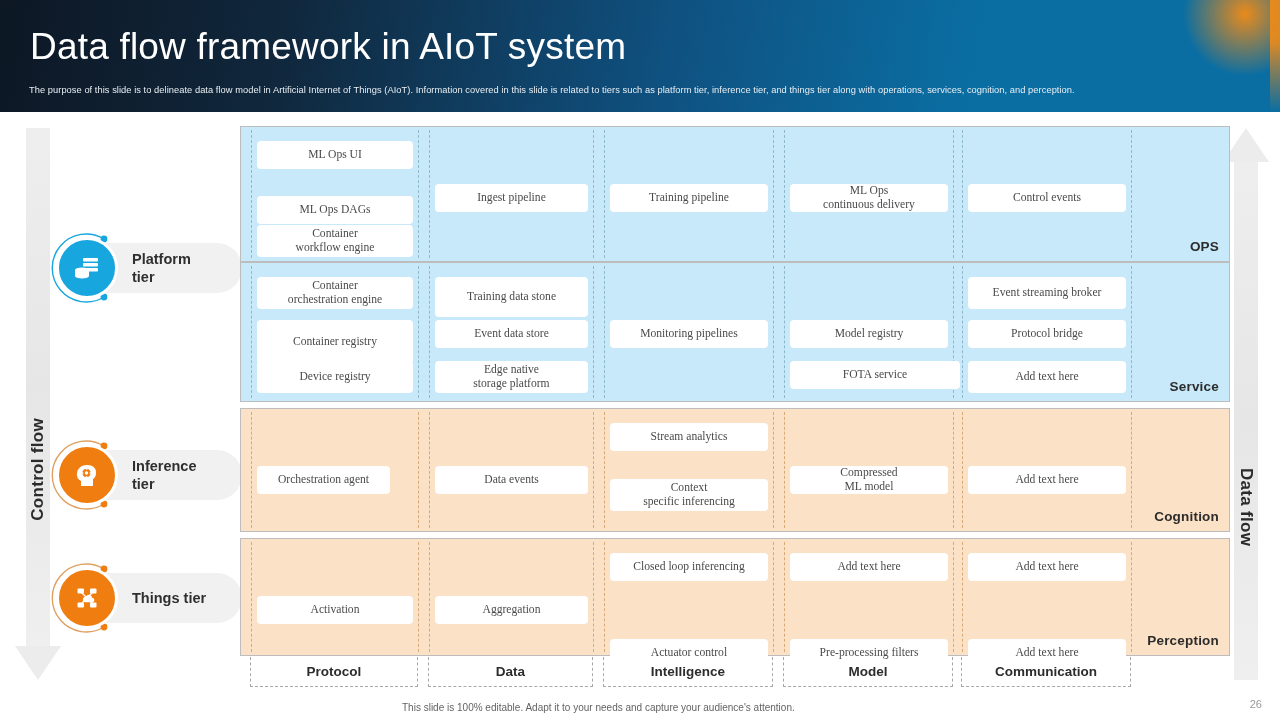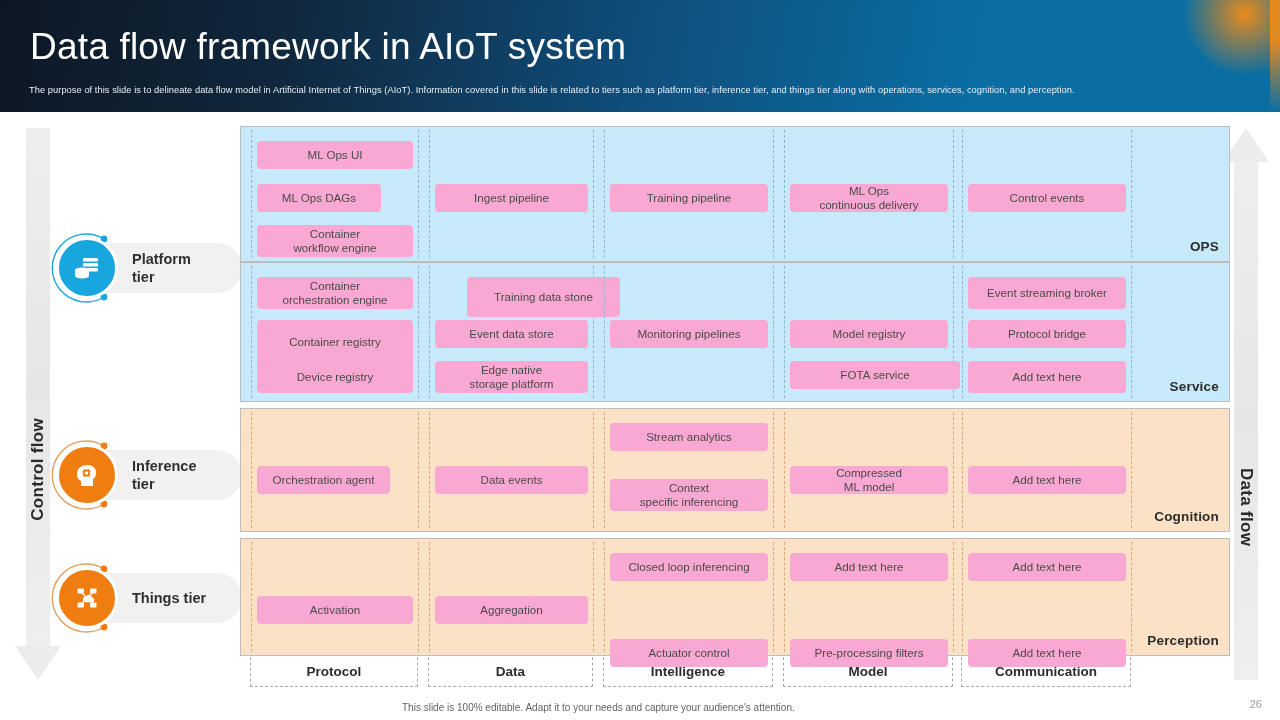--- a/index.html
+++ b/index.html
@@ -114,24 +114,25 @@
 
   
   .colguide {
     position: absolute; top: 3px; bottom: 3px;
     border-left: 1px dashed #8fb8cc; border-right: 1px dashed #8fb8cc;
   }
   .band.peach .colguide { border-color: #d9a877; }
 
   .cell {
     position: absolute;
-    background: #f9a8d4; border-radius: 4px;
+    background: #ffffff; border-radius: 4px;
     display: flex; align-items: center; justify-content: center; text-align: center;
     font-size: 11.6px; color: #4a4a4a; line-height: 1.25;
     padding: 12px 4px;
+    font-family: Liberation Serif, serif;
   }
 
   
   .col-headers { position: absolute; left: 240px; top: 657px; width: 990px; height: 30px; }
   .col-head {
     position: absolute; top: 0; height: 30px;
     border-left: 1px dashed #a8a8a8; border-right: 1px dashed #a8a8a8;
     border-bottom: 1px dashed #a8a8a8;
     display: flex; align-items: center; justify-content: center;
     font-size: 13.5px; font-weight: bold; color: #2c2c2c;
@@ -244,40 +245,40 @@
       <span>Things tier</span>
     </div>
   </div>
 
   <div class="matrix">
 
     <div class="band blue" id="band-ops">
       <div class="band-label">OPS</div>
     <div class="colguide" style="left: 10px; width: 168px;"></div>
         <div class="cell" style="left: 16px; width: 156px; top: 14px; height: 28px;">ML Ops UI</div>
-        <div class="cell" style="left: 16px; width: 124px; top: 57px; height: 28px;">ML Ops DAGs</div>
+        <div class="cell" style="left: 16px; width: 156px; top: 69px; height: 28px;">ML Ops DAGs</div>
         <div class="cell" style="left: 16px; width: 156px; top: 98px; height: 32px;">Container<br>workflow engine</div>
         <div class="colguide" style="left: 188px; width: 165px;"></div>
         <div class="cell" style="left: 194px; width: 153px; top: 57px; height: 28px;">Ingest pipeline</div>
         <div class="colguide" style="left: 363px; width: 170px;"></div>
         <div class="cell" style="left: 369px; width: 158px; top: 57px; height: 28px;">Training pipeline</div>
         <div class="colguide" style="left: 543px; width: 170px;"></div>
         <div class="cell" style="left: 549px; width: 158px; top: 57px; height: 28px;">ML Ops<br>continuous delivery</div>
         <div class="colguide" style="left: 721px; width: 170px;"></div>
         <div class="cell" style="left: 727px; width: 158px; top: 57px; height: 28px;">Control events</div>
       </div>
 
     <div class="band blue" id="band-service">
       <div class="band-label">Service</div>
     <div class="colguide" style="left: 10px; width: 168px;"></div>
         <div class="cell" style="left: 16px; width: 156px; top: 14px; height: 32px;">Container<br>orchestration engine</div>
         <div class="cell" style="left: 16px; width: 156px; top: 57px; height: 44px;">Container registry</div>
         <div class="cell" style="left: 16px; width: 156px; top: 98px; height: 32px;">Device registry</div>
         <div class="colguide" style="left: 188px; width: 165px;"></div>
-        <div class="cell" style="left: 194px; width: 153px; top: 14px; height: 40px; margin-left: 32px;">Training data stone</div>
+        <div class="cell" style="left: 194px; width: 153px; top: 14px; height: 40px;">Training data stone</div>
         <div class="cell" style="left: 194px; width: 153px; top: 57px; height: 28px;">Event data store</div>
         <div class="cell" style="left: 194px; width: 153px; top: 98px; height: 32px;">Edge native<br>storage platform</div>
         <div class="colguide" style="left: 363px; width: 170px;"></div>
         <div class="cell" style="left: 369px; width: 158px; top: 57px; height: 28px;">Monitoring pipelines</div>
         <div class="colguide" style="left: 543px; width: 170px;"></div>
         <div class="cell" style="left: 549px; width: 158px; top: 57px; height: 28px;">Model registry</div>
         <div class="cell" style="left: 549px; width: 170px; top: 98px; height: 28px;">FOTA service</div>
         <div class="colguide" style="left: 721px; width: 170px;"></div>
         <div class="cell" style="left: 727px; width: 158px; top: 14px; height: 32px;">Event streaming broker</div>
         <div class="cell" style="left: 727px; width: 158px; top: 57px; height: 28px;">Protocol bridge</div>

